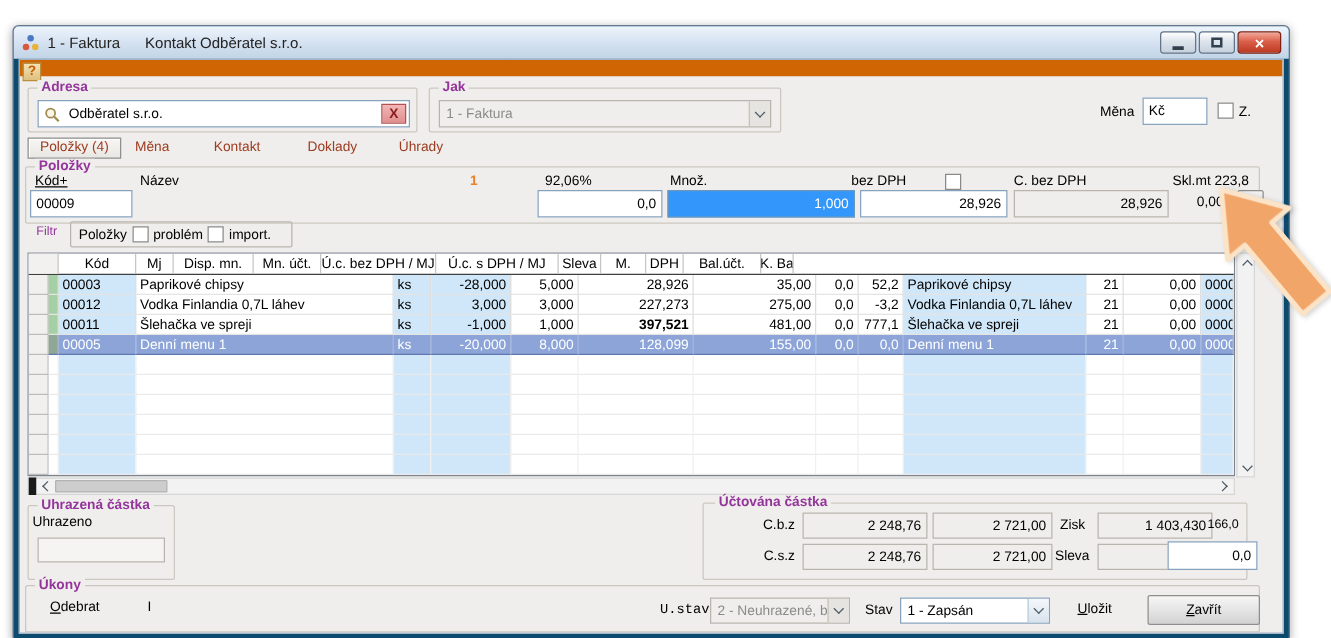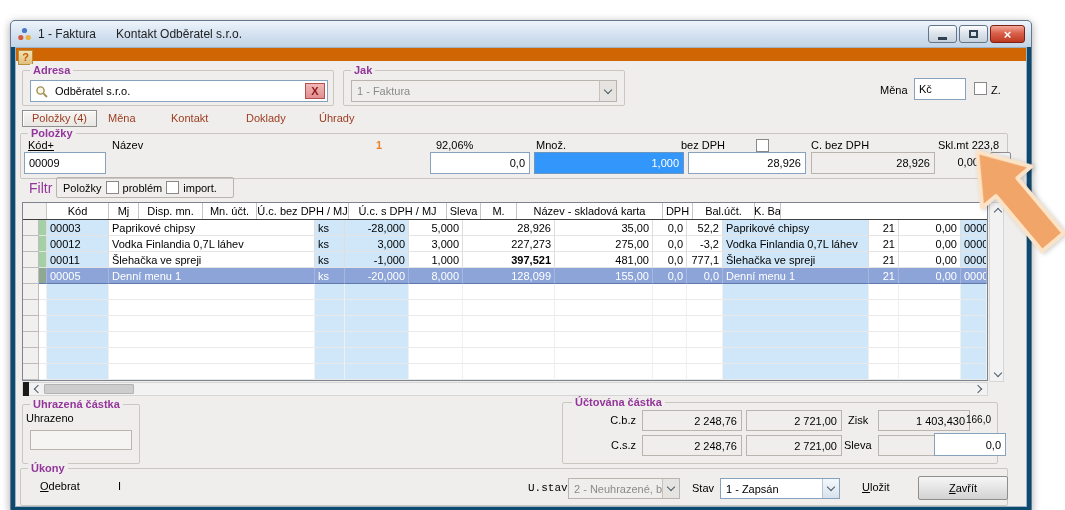--- a/index.html
+++ b/index.html
@@ -206,41 +206,40 @@
       </div>
     <div class="field num" style="left:672px;top:104px;width:118px;height:22px;">
         <span>28,926</span>
       </div>
     <div class="field num dis" style="left:795px;top:104px;width:124px;height:22px;">
         <span>28,926</span>
       </div>
     <span class="lbl" style="left:925px;top:108px;width:44px;text-align:right;">0,000</span>
     <div class="pbtn" style="left:974px;top:104px;">P</div>
 
-    <span class="grouplabel" style="left:10px;top:132px;font-weight:normal;font-size:14px;">Filtr</span>
+    <span class="grouplabel" style="left:10px;top:132px;font-weight:normal;font-size:10px;">Filtr</span>
     <div class="groupbox" style="left:40px;top:129px;width:178px;height:21px;display:flex;align-items:center;padding:0 6px;gap:4px;border-color:#b9b5ae;">
       <span>Položky</span>
       <span class="chk" style="position:static;"></span>
       <span>problém</span>
       <span class="chk" style="position:static;"></span>
       <span>import.</span>
     </div>
 
     <div class="tbl">
         <div class="trh">
           <div class="c hgut" style="width: 24px;"></div>
           <div class="c hc" style="width: 62px;">Kód</div>
           <div class="c hc" style="width: 30px;">Mj</div>
           <div class="c hc" style="width: 64px;">Disp. mn.</div>
           <div class="c hc" style="width: 54px;">Mn. účt.</div>
           <div class="c hc" style="width: 92px;">Ú.c. bez DPH / MJ</div>
           <div class="c hc" style="width: 98px;">Ú.c. s DPH / MJ</div>
           <div class="c hc" style="width: 34px;">Sleva</div>
           <div class="c hc" style="width: 36px;">M.</div>
-          <div class="c hc" style="width: 146px;">Název - skladová karta</div>
           <div class="c hc" style="width: 30px;">DPH</div>
           <div class="c hc" style="width: 62px;">Bal.účt.</div>
           <div class="c hc" style="width: 26px;">K. Ba</div>
         </div>
         <div class="tr">
           <div class="c gut" style="width: 16px;"></div>
           <div class="c grn" style="width: 8px;"></div>
           <div class="c blue " style="width: 62px;">00003</div>
           <div class="c " style="width: 206px;">Paprikové chipsy</div>
           <div class="c blue " style="width: 30px;">ks</div>

